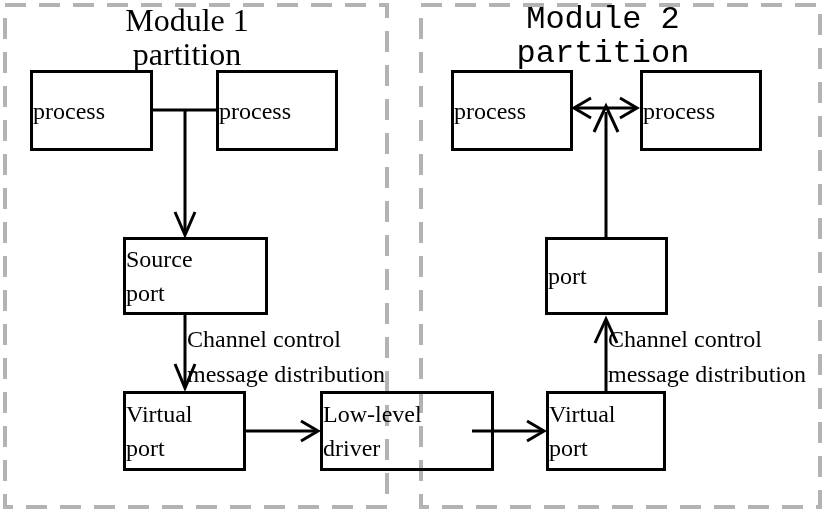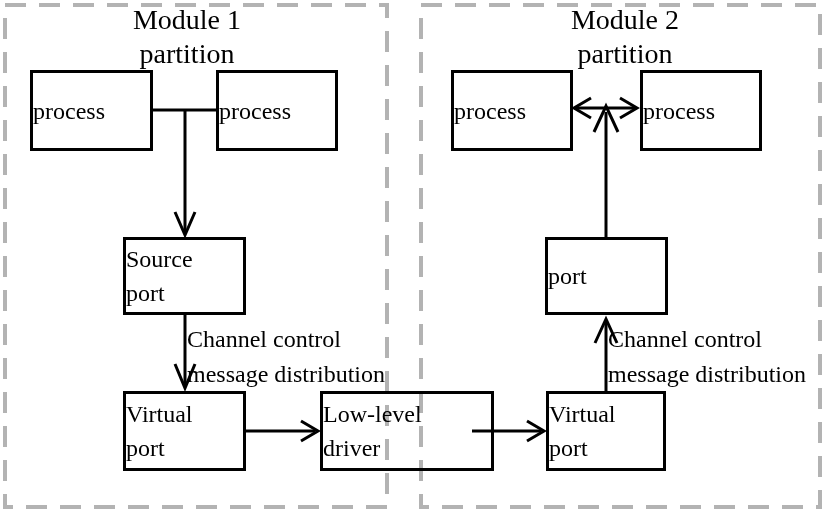--- a/index.html
+++ b/index.html
@@ -40,21 +40,21 @@
     font-size: 24px;
     line-height: 34px;
     text-align: center;
     white-space: nowrap;
   }
   .box.transparent { background: transparent; }
   .hdr {
     position: absolute;
     width: 200px;
     text-align: center;
-    font-size: 28px;
+    font-size: 32px;
     line-height: 34px;
     white-space: nowrap;
   }
   .lbl {
     position: absolute;
     width: 200px;
     text-align: left;
     font-size: 24px;
     line-height: 35px;
     white-space: nowrap;
@@ -91,32 +91,32 @@
     <path class="solid" d="M576 108 H635"></path>
     <path class="solid" d="M591 98 L574 108 L591 118"></path>
     <path class="solid" d="M620 98 L637 108 L620 118"></path>
   </svg>
 
   <div class="hdr" style="left:87px; top:3px;">
     <div>Module 1</div>
     <div>partition</div>
   </div>
 
-  <div class="hdr" style="left:525px; top:3px;">
+  <div class="hdr" style="left:503px; top:3px;font-family:Liberation Mono, monospace;">
     <div>Module 2</div>
     <div>partition</div>
   </div>
 
   <div class="box" style="left:30px; top:70px; width:123px; height:81px;">
     <span>process</span>
   </div>
   <div class="box" style="left:216px; top:70px; width:122px; height:81px;">
     <span>process</span>
   </div>
-  <div class="box" style="left:123px; top:237px; width:123px; height:78px;">
+  <div class="box" style="left:123px; top:237px; width:145px; height:78px;">
     <span>Source</span>
     <span>port</span>
   </div>
   <div class="box" style="left:123px; top:391px; width:123px; height:80px;">
     <span>Virtual</span>
     <span>port</span>
   </div>
 
   <div class="box transparent" style="left:320px; top:391px; width:174px; height:80px;">
     <span>Low-level</span>

